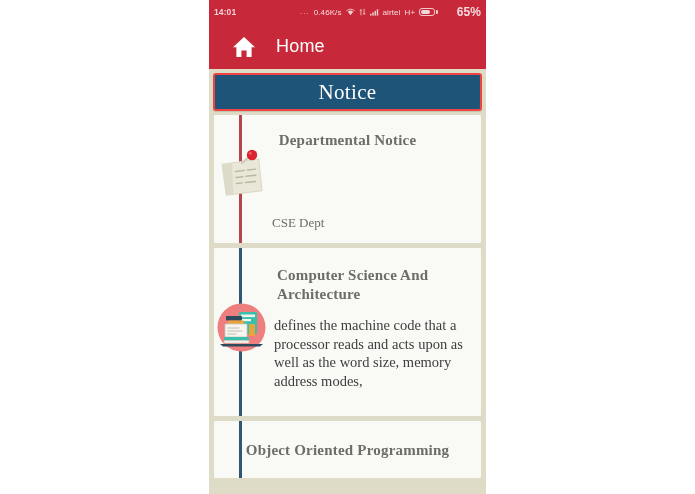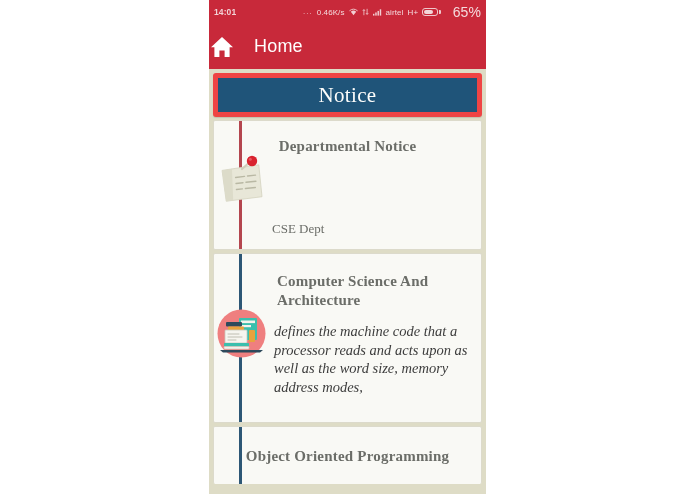--- a/index.html
+++ b/index.html
@@ -79,48 +79,48 @@
     background: #f3d6d9;
     border-radius: 2px;
   }
   .battery-tip {
     width: 1.5px;
     height: 4px;
     background: #f0c8cc;
     margin-left: 1px;
     border-radius: 0 1px 1px 0;
   }
-  .battery-pct { font-size: 14px; color:#f4dadd; margin-left:8px; }
+  .battery-pct { font-size: 12px; color:#f4dadd; margin-left:15px;font-weight:bold; }
 
   
   .app-bar {
     height: 45px;
     background: #c8293a;
     display: flex;
     align-items: center;
-    padding-left: 0;
+    padding-left: 22px;
     box-sizing: border-box;
   }
   .home-icon { width: 26px; height: 26px; display:block; }
   .app-title {
     color: #ffffff;
     font-size: 18px;
     margin-left: 19px;
     letter-spacing: 0.2px;
     font-family: "Liberation Sans", sans-serif;
   }
 
   
   .content {
     padding: 0 2px;
   }
   .section-header {
     margin: 4px 2px 3px 2px;
     background: #1f5479;
-    border: 5px solid #ef4444;
+    border: 2px solid #ef4444;
     border-radius: 3px;
     height: 34px;
     display: flex;
     align-items: center;
     justify-content: center;
     box-shadow: 0 1px 1px rgba(0,0,0,0.12);
   }
   .section-header .label {
     color: #fdfdfb;
     font-family: "Liberation Serif", serif;
@@ -179,21 +179,21 @@
   .card-body {
     position: absolute;
     left: 60px;
     right: 12px;
     font-family: "Liberation Serif", serif;
     font-size: 14.5px;
     color: #3d3d3d;
     line-height: 1.28;
   }
   .notice-card .card-body { top: 46px; }
-  .subject-card .card-body { top: 68px; font-style: italic; }
+  .subject-card .card-body { top: 68px; }
 
   .card-footer {
     position: absolute;
     left: 58px;
     bottom: 12px;
     font-family: "Liberation Serif", serif;
     font-size: 13px;
     color: #6b6d68;
   }
 

